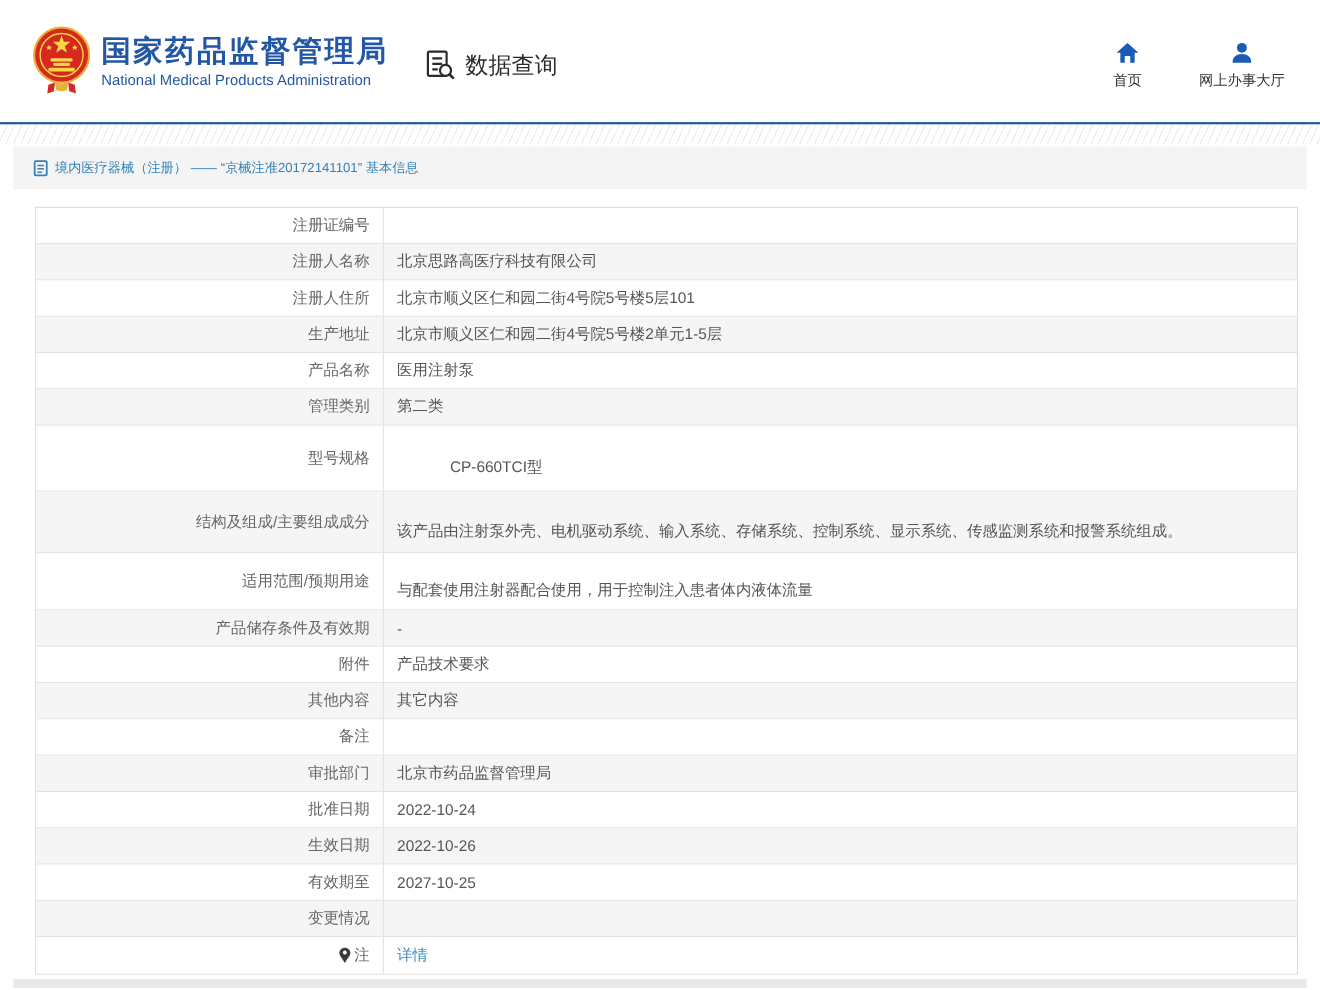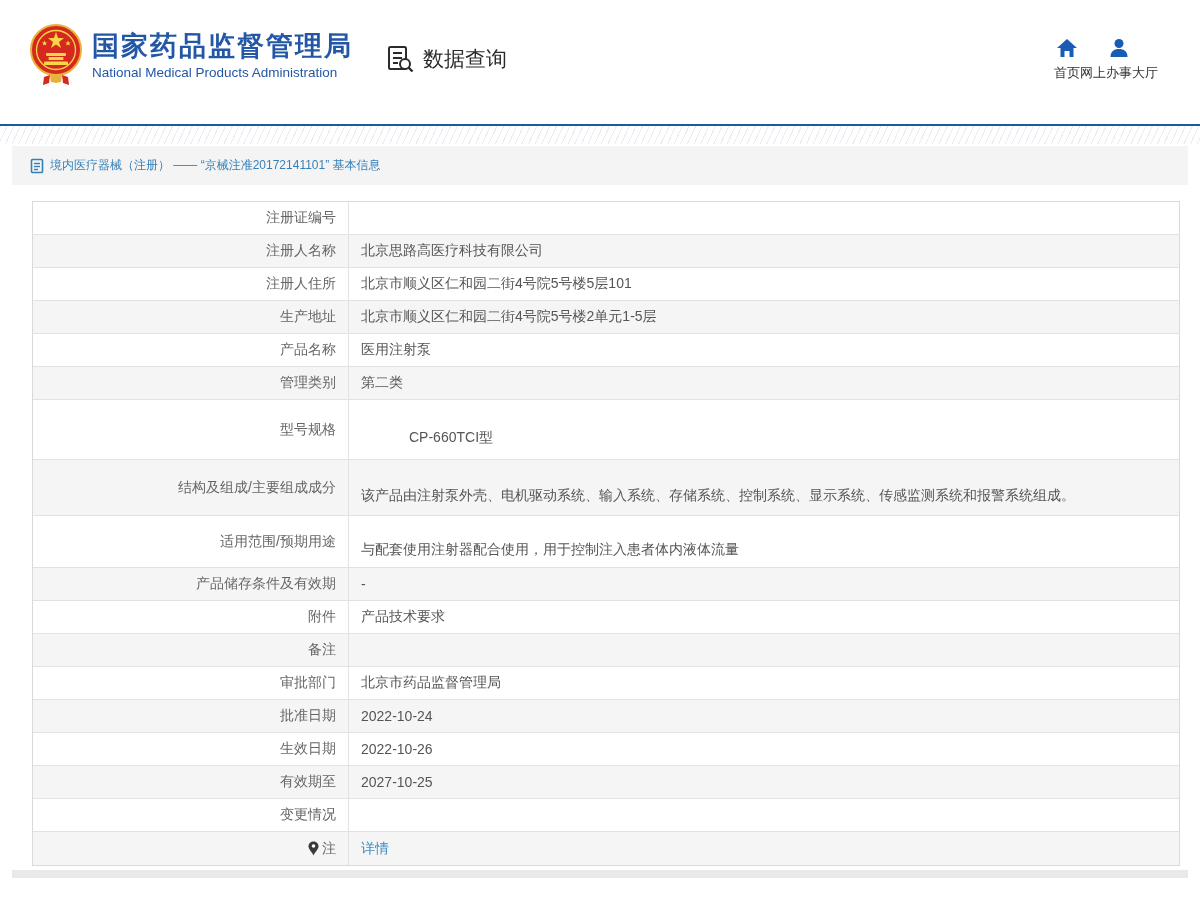--- a/index.html
+++ b/index.html
@@ -5,21 +5,21 @@
   * { box-sizing: border-box; margin: 0; padding: 0; }
   body {
     width: 1200px; height: 900px;
     font-family: "Liberation Sans", "DejaVu Sans", sans-serif;
     background: #ffffff;
     overflow: hidden;
   }
   
   .header {
     position: relative;
-    height: 126px;
+    height: 113px;
     background: #ffffff;
     border-bottom: 2px solid #1b5a9e;
   }
   .logo-area {
     position: absolute; left: 30px; top: 22px;
     display: flex; align-items: center; gap: 10px;
     cursor: pointer;
   }
   .org-text { display: flex; flex-direction: column; }
   .org-title {
@@ -29,22 +29,22 @@
   .org-subtitle {
     font-size: 13.5px; color: #2357A6; margin-top: 3px;
   }
   .data-query {
     position: absolute; left: 385px; top: 44px;
     display: flex; align-items: center; gap: 8px;
     cursor: pointer;
   }
   .data-query-label { font-size: 21px; color: #2b2b2b; }
   .header-nav {
-    position: absolute; right: 42px; top: 38px;
-    display: flex; 
+    position: absolute; right: 32px; top: 38px;
+    display: flex; gap: 52px;
   }
   .nav-item {
     display: flex; flex-direction: column; align-items: center; gap: 6px;
     cursor: pointer;
   }
   .nav-item .nav-label { font-size: 13px; color: #333; }
   
   .hatch-band {
     height: 18px;
     background: repeating-linear-gradient(
@@ -260,20 +260,27 @@
   </div>
 
   <div class="t-row">
     <div class="cell label">
 
       <span class="label-text">附件</span>
     </div>
     <div class="cell value">产品技术要求</div>
   </div>
 
+  <div class="t-row">
+    <div class="cell label">
+
+      <span class="label-text">其他内容</span>
+    </div>
+    <div class="cell value">其它内容</div>
+  </div>
 
   <div class="t-row">
     <div class="cell label">
 
       <span class="label-text">备注</span>
     </div>
     <div class="cell value"></div>
   </div>
 
   <div class="t-row">

